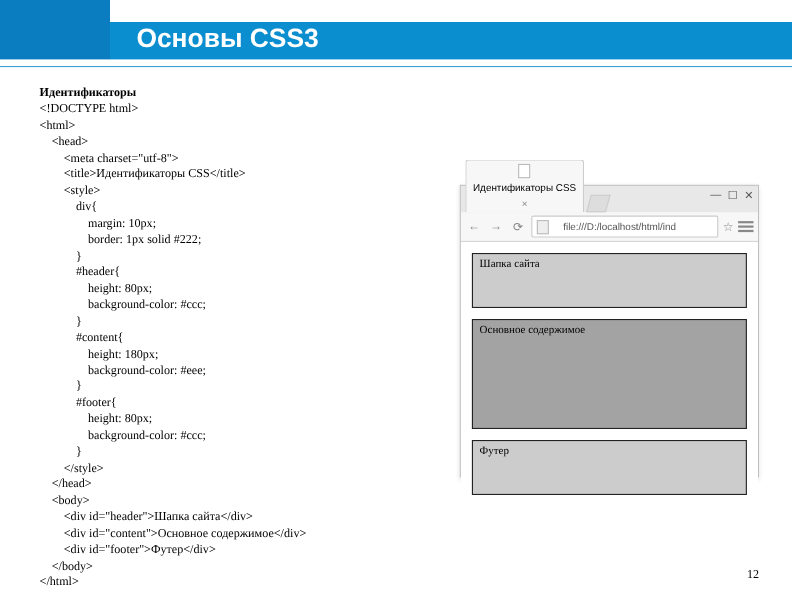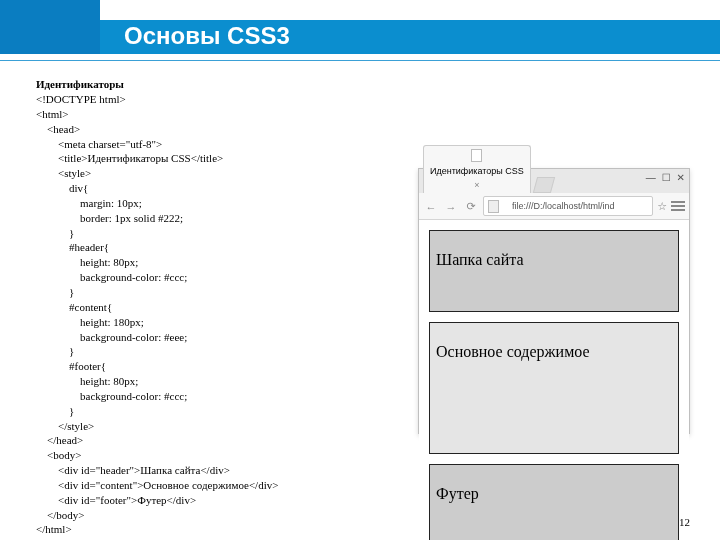--- a/index.html
+++ b/index.html
@@ -183,26 +183,26 @@
     height: 2px;
     background: #888;
   }
   .viewport {
     padding: 10px;
     background: #fff;
   }
   .preview-box {
     border: 1px solid #222;
     margin-bottom: 10px;
-    padding: 20px 6px;
-    font-size: 16px;
+    padding: 4px 6px;
+    font-size: 10px;
     font-family: "Times New Roman", serif;
   }
   .preview-header { background: #ccc; height: 40px; }
-  .preview-content { background: #e5e5e5; height: 90px; }
+  .preview-content { background: #a3a3a3; height: 90px; }
   .preview-footer { background: #ccc; height: 40px; }
 </style>
 </head>
 <body>
 
 <div class="header-bar">
   <div class="header-blue"></div>
   <div class="header-title-bg"></div>
   <div class="header-title">Основы CSS3</div>
   <div class="thin-rule"></div>

